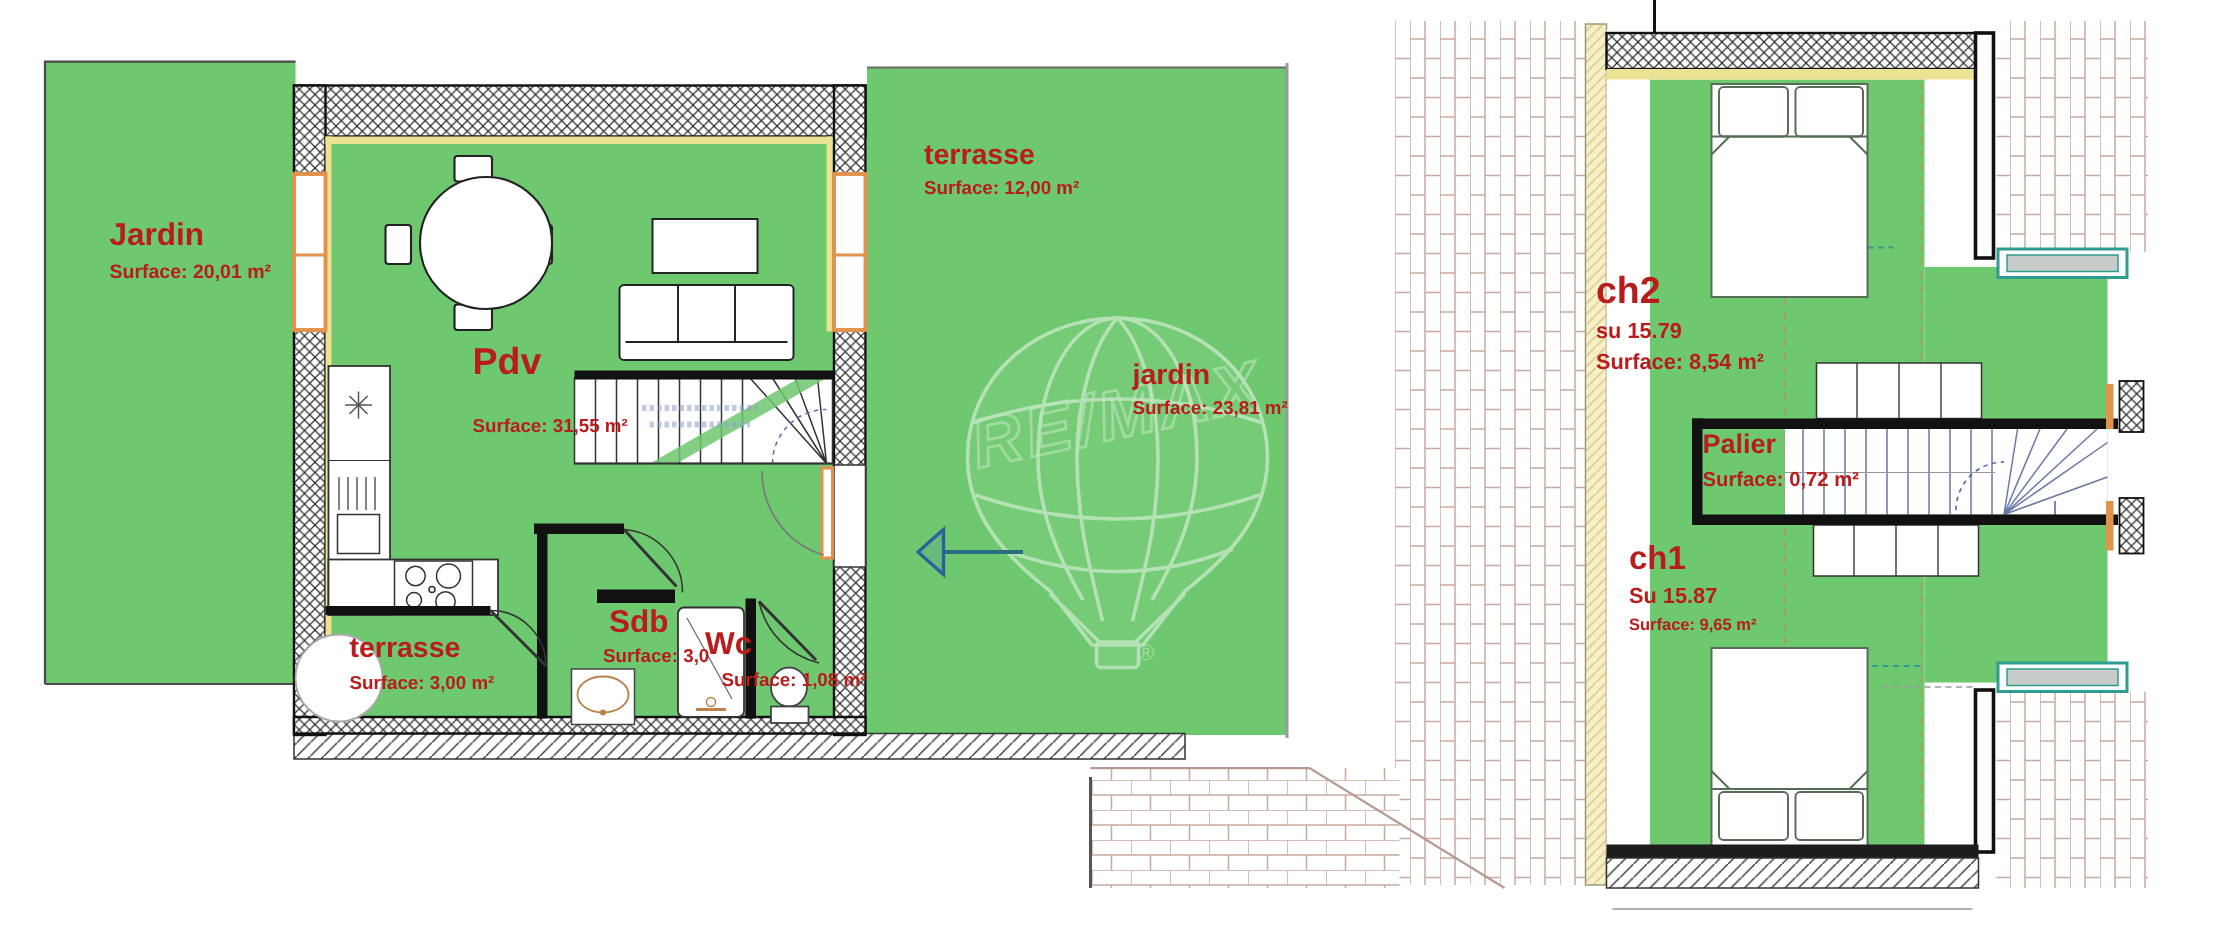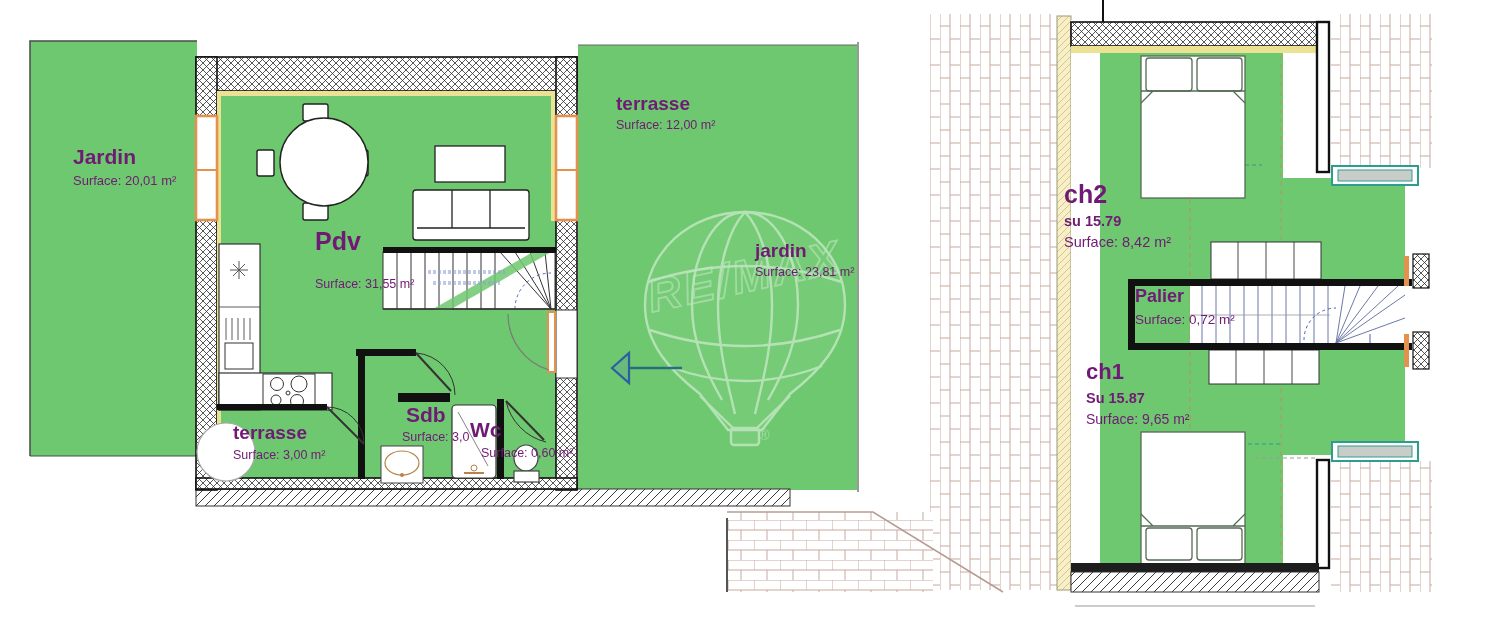--- a/index.html
+++ b/index.html
@@ -1,22 +1,22 @@
 <!DOCTYPE html>
 <html><head>
 <meta charset="utf-8">
 <style>
   html,body{margin:0;padding:0;background:#fff;}
   .stage{position:relative;width:1490px;height:625px;background:#fff;overflow:hidden;
          font-family:"Liberation Sans",sans-serif;}
   .plan-svg{position:absolute;left:0;top:0;}
-  .lbl{position:absolute;color:#701a75;line-height:1.05;white-space:nowrap;}
+  .lbl{position:absolute;color:#b91c1c;line-height:1.05;white-space:nowrap;}
   .rname{font-weight:700;}
   .rsub{font-weight:700;}
-  .rsurf{font-weight:400;}
+  .rsurf{font-weight:700;}
 </style>
 </head>
 <body>
 
 <div class="stage">
 
 <svg class="plan-svg" width="1490" height="625" viewBox="0 0 1490 625">
   <defs>
     <pattern id="xh" width="7" height="7" patternUnits="userSpaceOnUse">
       <rect width="7" height="7" fill="#fff"></rect>
@@ -290,33 +290,33 @@
 
   <div class="lbl" style="left:233px;top:423px">
     <div class="rname" style="font-size:19px">terrasse</div>
     <div class="rsurf" style="font-size:12.5px;margin-top:6px">Surface: 3,00 m²</div>
   </div>
 
   <div class="lbl rname" style="left:406px;top:404px;font-size:21px">Sdb</div>
   <div class="lbl rsurf" style="left:402px;top:431px;font-size:12.5px">Surface: 3,0</div>
 
   <div class="lbl rname" style="left:470px;top:419px;font-size:21px">Wc</div>
-  <div class="lbl rsurf" style="left:481px;top:447px;font-size:12.5px">Surface: 0,60 m²</div>
+  <div class="lbl rsurf" style="left:481px;top:447px;font-size:12.5px">Surface: 1,08 m²</div>
 
   <div class="lbl" style="left:1064px;top:181px">
     <div class="rname" style="font-size:25px">ch2</div>
     <div class="rsub" style="font-size:14.5px;margin-top:7px">su 15.79</div>
-    <div class="rsurf" style="font-size:14.5px;margin-top:6px">Surface: 8,42 m²</div>
+    <div class="rsurf" style="font-size:14.5px;margin-top:6px">Surface: 8,54 m²</div>
   </div>
 
   <div class="lbl" style="left:1135px;top:287px">
     <div class="rname" style="font-size:18px">Palier</div>
     <div class="rsurf" style="font-size:13.5px;margin-top:7px">Surface: 0,72 m²</div>
   </div>
 
   <div class="lbl" style="left:1086px;top:360px">
     <div class="rname" style="font-size:22px">ch1</div>
     <div class="rsub" style="font-size:14.5px;margin-top:8px">Su 15.87</div>
-    <div class="rsurf" style="font-size:14px;margin-top:6px">Surface: 9,65 m²</div>
+    <div class="rsurf" style="font-size:11px;margin-top:6px">Surface: 9,65 m²</div>
   </div>
 
 </div>
 </div>
 
 </body></html>

